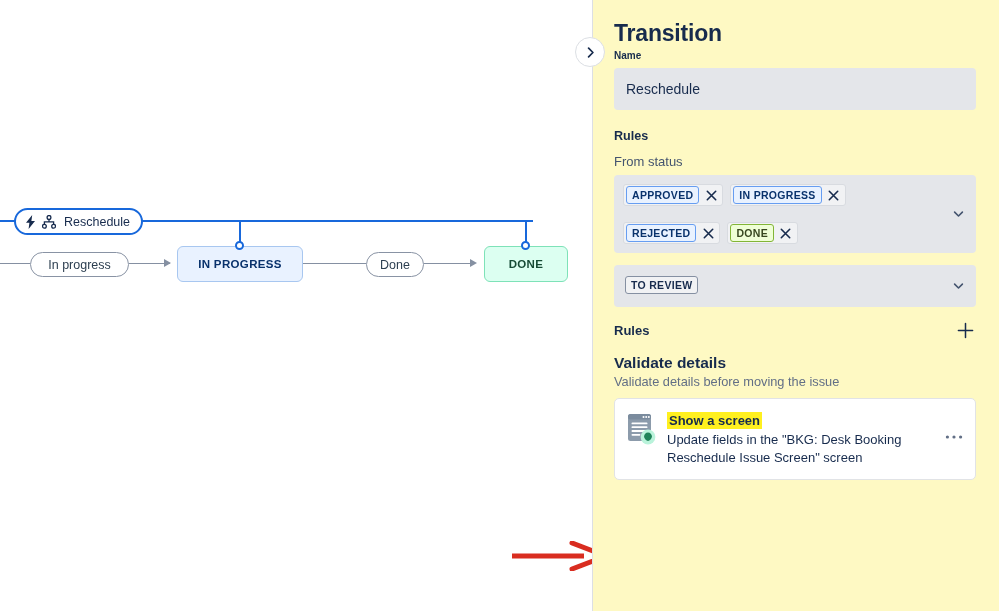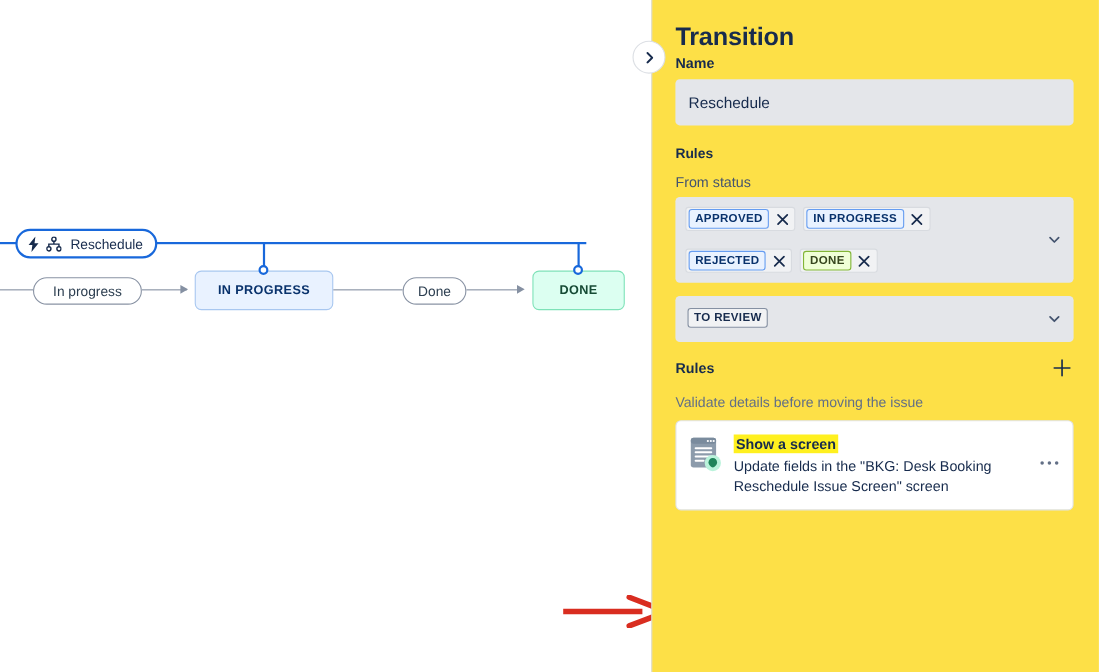--- a/index.html
+++ b/index.html
@@ -130,41 +130,41 @@
     width: 100px; height: 30px;
     z-index: 20;
     pointer-events: none;
   }
 
   
   .panel {
     position: relative;
     flex: 1 1 auto;
     height: 611px;
-    background: #fde047;
+    background: #fef9c3;
     padding: 20px 16px 0 22px;
     overflow: hidden;
   }
   .panel-title {
     font-size: 23px;
     font-weight: bold;
     color: #172B4D;
     letter-spacing: -.2px;
     margin: 0 0 4px 0;
     line-height: 1.15;
   }
   .panel-sub {
     font-size: 12.8px;
     color: #626F86;
     line-height: 1.4;
     margin: 0 0 20px 0;
     max-width: 340px;
   }
   .field-label {
-    font-size: 13px;
+    font-size: 10px;
     font-weight: bold;
     color: #172B4D;
     margin-bottom: 7px;
   }
   .sub-label {
     font-size: 13px;
     color: #44546F;
     margin-bottom: 6px;
   }
   .text-input {
@@ -431,20 +431,21 @@
       <span class="rules-title">Rules</span>
       <span class="plus-btn">
         <span style="display:flex;">
           <svg width="19" height="19" viewBox="0 0 19 19">
               <path d="M9.5 2.4v14.2M2.4 9.5h14.2" stroke="#172B4D" stroke-width="1.5" stroke-linecap="round"></path>
             </svg>
         </span>
       </span>
     </div>
 
+    <div class="rule-group-title">Validate details</div>
     <div class="rule-group-sub">Validate details before moving the issue</div>
 
     <div class="rule-card">
       <span class="rule-icon">
         <svg width="30" height="32" viewBox="0 0 30 32">
           <rect x="1" y="1" width="23" height="27" rx="2.5" fill="#8C9BAB"></rect>
           <rect x="1" y="1" width="23" height="5.5" rx="2.5" fill="#7A8B9D"></rect>
           <circle cx="16.5" cy="3.9" r="1" fill="#ffffff"></circle>
           <circle cx="19.2" cy="3.9" r="1" fill="#ffffff"></circle>
           <circle cx="21.8" cy="3.9" r="1" fill="#ffffff"></circle>

